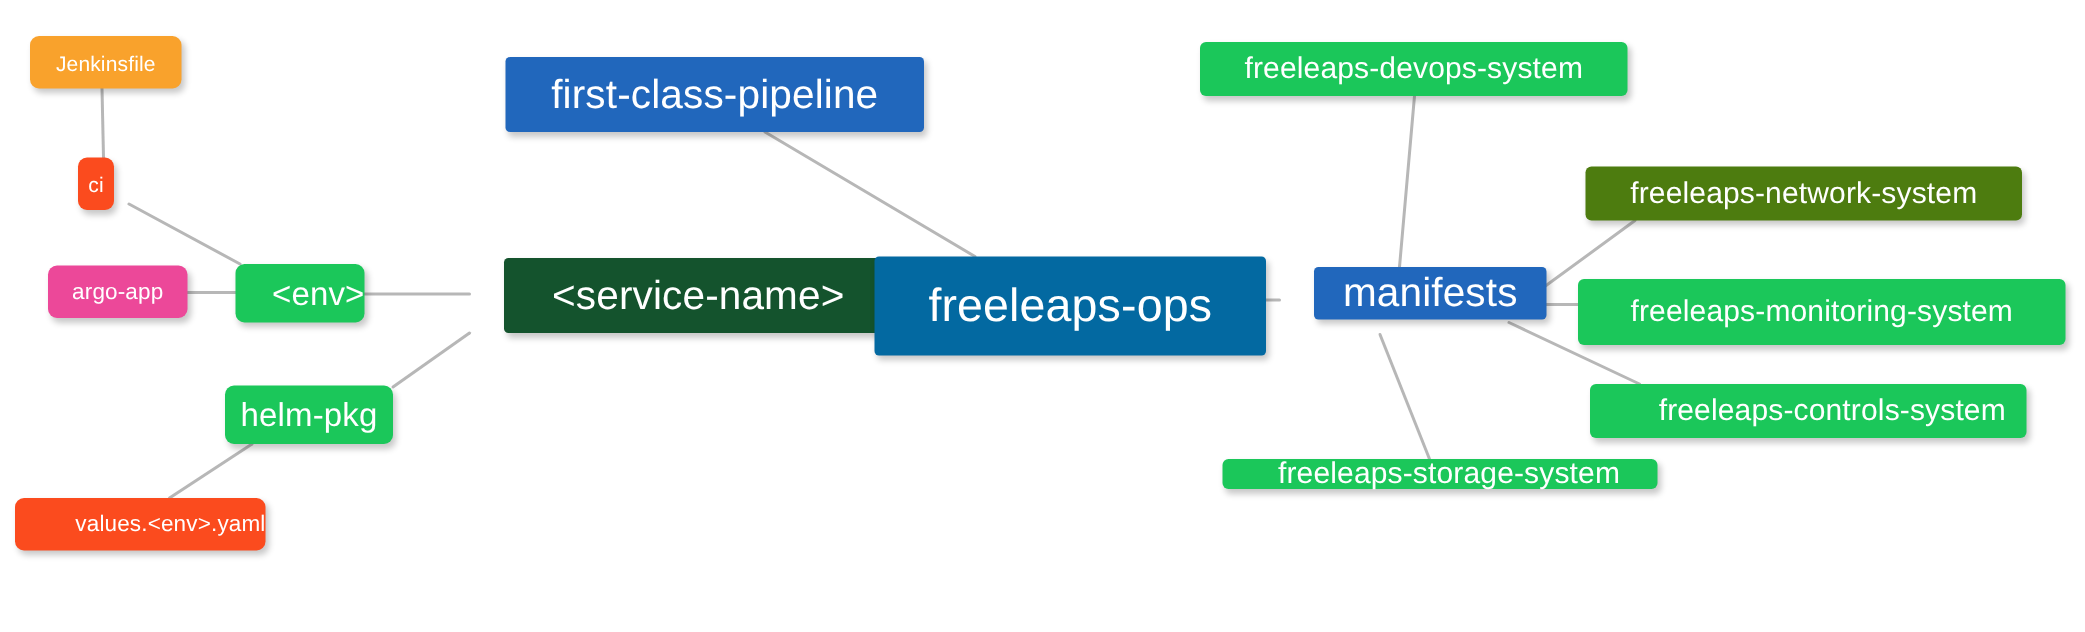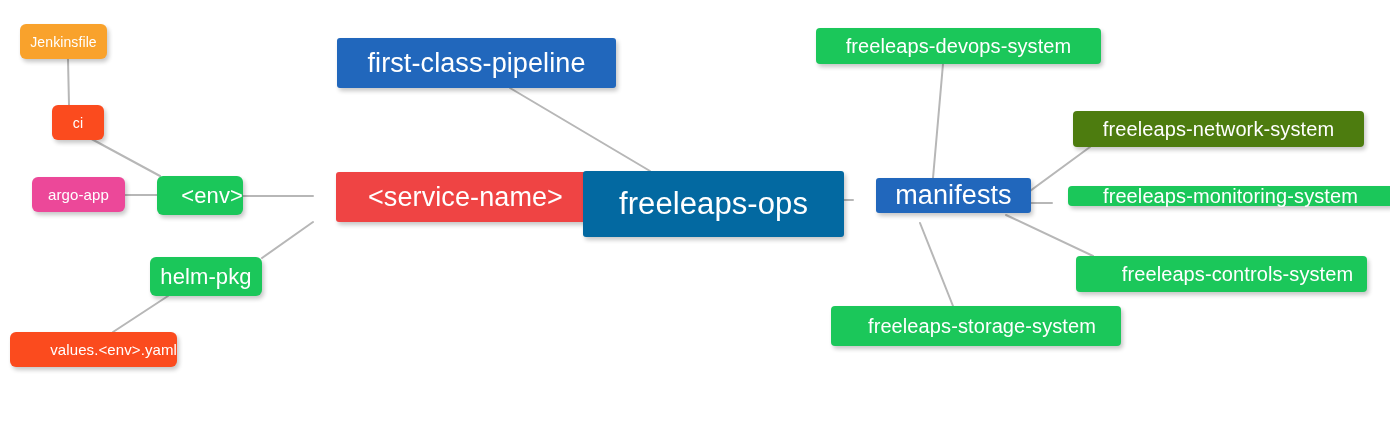--- a/index.html
+++ b/index.html
@@ -33,21 +33,21 @@
     white-space: nowrap;
     border-radius: 4px;
     box-shadow: 2px 3px 4px rgba(0,0,0,0.22);
     z-index: 3;
     letter-spacing: 0.1px;
   }
   
   .tier-root   { font-size: 31px; border-radius: 3px; }
   .tier-major  { font-size: 27px; border-radius: 3px; margin-left: 23px; }
   .tier-mid    { font-size: 22px; border-radius: 6px; }
-  .tier-leaf   { font-size: 20px; border-radius: 4px; margin-left: 16px; }
+  .tier-leaf   { font-size: 20px; border-radius: 4px; }
   .tier-small  { font-size: 15px; border-radius: 6px; }
   .tier-tiny   { font-size: 14px; border-radius: 6px; }
 </style>
 </head>
 <body>
 
 <div id="canvas">
   <svg id="edge-layer" viewBox="0 0 1390 421" xmlns="http://www.w3.org/2000/svg">
       <line x1="68" y1="59" x2="69" y2="105" stroke="#b7b7b7" stroke-width="2" stroke-linecap="round"></line>
       <line x1="86" y1="136" x2="160" y2="176" stroke="#b7b7b7" stroke-width="2" stroke-linecap="round"></line>
@@ -58,33 +58,33 @@
       <line x1="572" y1="197" x2="583" y2="197" stroke="#b7b7b7" stroke-width="2" stroke-linecap="round"></line>
       <line x1="510" y1="88" x2="650" y2="171" stroke="#b7b7b7" stroke-width="2" stroke-linecap="round"></line>
       <line x1="844" y1="200" x2="853" y2="200" stroke="#b7b7b7" stroke-width="2" stroke-linecap="round"></line>
       <line x1="933" y1="178" x2="943" y2="64" stroke="#b7b7b7" stroke-width="2" stroke-linecap="round"></line>
       <line x1="1008" y1="207" x2="1090" y2="147" stroke="#b7b7b7" stroke-width="2" stroke-linecap="round"></line>
       <line x1="1008" y1="203" x2="1052" y2="203" stroke="#b7b7b7" stroke-width="2" stroke-linecap="round"></line>
       <line x1="1006" y1="215" x2="1093" y2="256" stroke="#b7b7b7" stroke-width="2" stroke-linecap="round"></line>
       <line x1="920" y1="223" x2="953" y2="306" stroke="#b7b7b7" stroke-width="2" stroke-linecap="round"></line>
     </svg>
   <div id="node-layer">
-      <div class="node tier-tiny" style="left: 20px; top: 24px; width: 87px; height: 35px; background: rgb(249, 162, 44);">
+      <div class="node tier-tiny" style="left: 20px; top: 24px; width: 101px; height: 35px; background: rgb(249, 162, 44);">
         <span>Jenkinsfile</span>
       </div>
-      <div class="node tier-tiny" style="left: 52px; top: 105px; width: 52px; height: 35px; background: rgb(251, 75, 30);">
+      <div class="node tier-tiny" style="left: 52px; top: 105px; width: 24px; height: 35px; background: rgb(251, 75, 30);">
         <span>ci</span>
       </div>
       <div class="node tier-small" style="left: 32px; top: 177px; width: 93px; height: 35px; background: #ec4899;">
         <span>argo-app</span>
       </div>
       <div class="node tier-mid" style="left: 157px; top: 176px; width: 86px; height: 39px; background: rgb(27, 199, 90); justify-content: flex-end;">
         <span>&lt;env&gt;</span>
       </div>
-      <div class="node tier-major" style="left: 313px; top: 172px; width: 259px; height: 50px; background: #ef4444;">
+      <div class="node tier-major" style="left: 313px; top: 172px; width: 259px; height: 50px; background: #14532d;">
         <span>&lt;service-name&gt;</span>
       </div>
       <div class="node tier-major" style="left: 314px; top: 38px; width: 279px; height: 50px; background: rgb(33, 103, 188);">
         <span>first-class-pipeline</span>
       </div>
       <div class="node tier-mid" style="left: 150px; top: 257px; width: 112px; height: 39px; background: rgb(27, 199, 90);">
         <span>helm-pkg</span>
       </div>
       <div class="node tier-small" style="left: 10px; top: 332px; width: 167px; height: 35px; background: rgb(251, 75, 30); justify-content: flex-end;">
         <span>values.&lt;env&gt;.yaml</span>
@@ -94,23 +94,23 @@
       </div>
       <div class="node tier-major" style="left: 853px; top: 178px; width: 155px; height: 35px; background: rgb(33, 103, 188);">
         <span>manifests</span>
       </div>
       <div class="node tier-leaf" style="left: 800px; top: 28px; width: 285px; height: 36px; background: rgb(27, 199, 90);">
         <span>freeleaps-devops-system</span>
       </div>
       <div class="node tier-leaf" style="left: 1057px; top: 111px; width: 291px; height: 36px; background: #4d7c0f;">
         <span>freeleaps-network-system</span>
       </div>
-      <div class="node tier-leaf" style="left: 1052px; top: 186px; width: 325px; height: 20px; background: rgb(27, 199, 90);">
+      <div class="node tier-leaf" style="left: 1052px; top: 186px; width: 325px; height: 44px; background: rgb(27, 199, 90);">
         <span>freeleaps-monitoring-system</span>
       </div>
       <div class="node tier-leaf" style="left: 1060px; top: 256px; width: 291px; height: 36px; background: rgb(27, 199, 90); padding-left: 32px;">
         <span>freeleaps-controls-system</span>
       </div>
-      <div class="node tier-leaf" style="left: 815px; top: 306px; width: 290px; height: 40px; background: rgb(27, 199, 90); padding-left: 12px;">
+      <div class="node tier-leaf" style="left: 815px; top: 306px; width: 290px; height: 20px; background: rgb(27, 199, 90); padding-left: 12px;">
         <span>freeleaps-storage-system</span>
       </div>
     </div>
 </div>
 
 </body></html>

